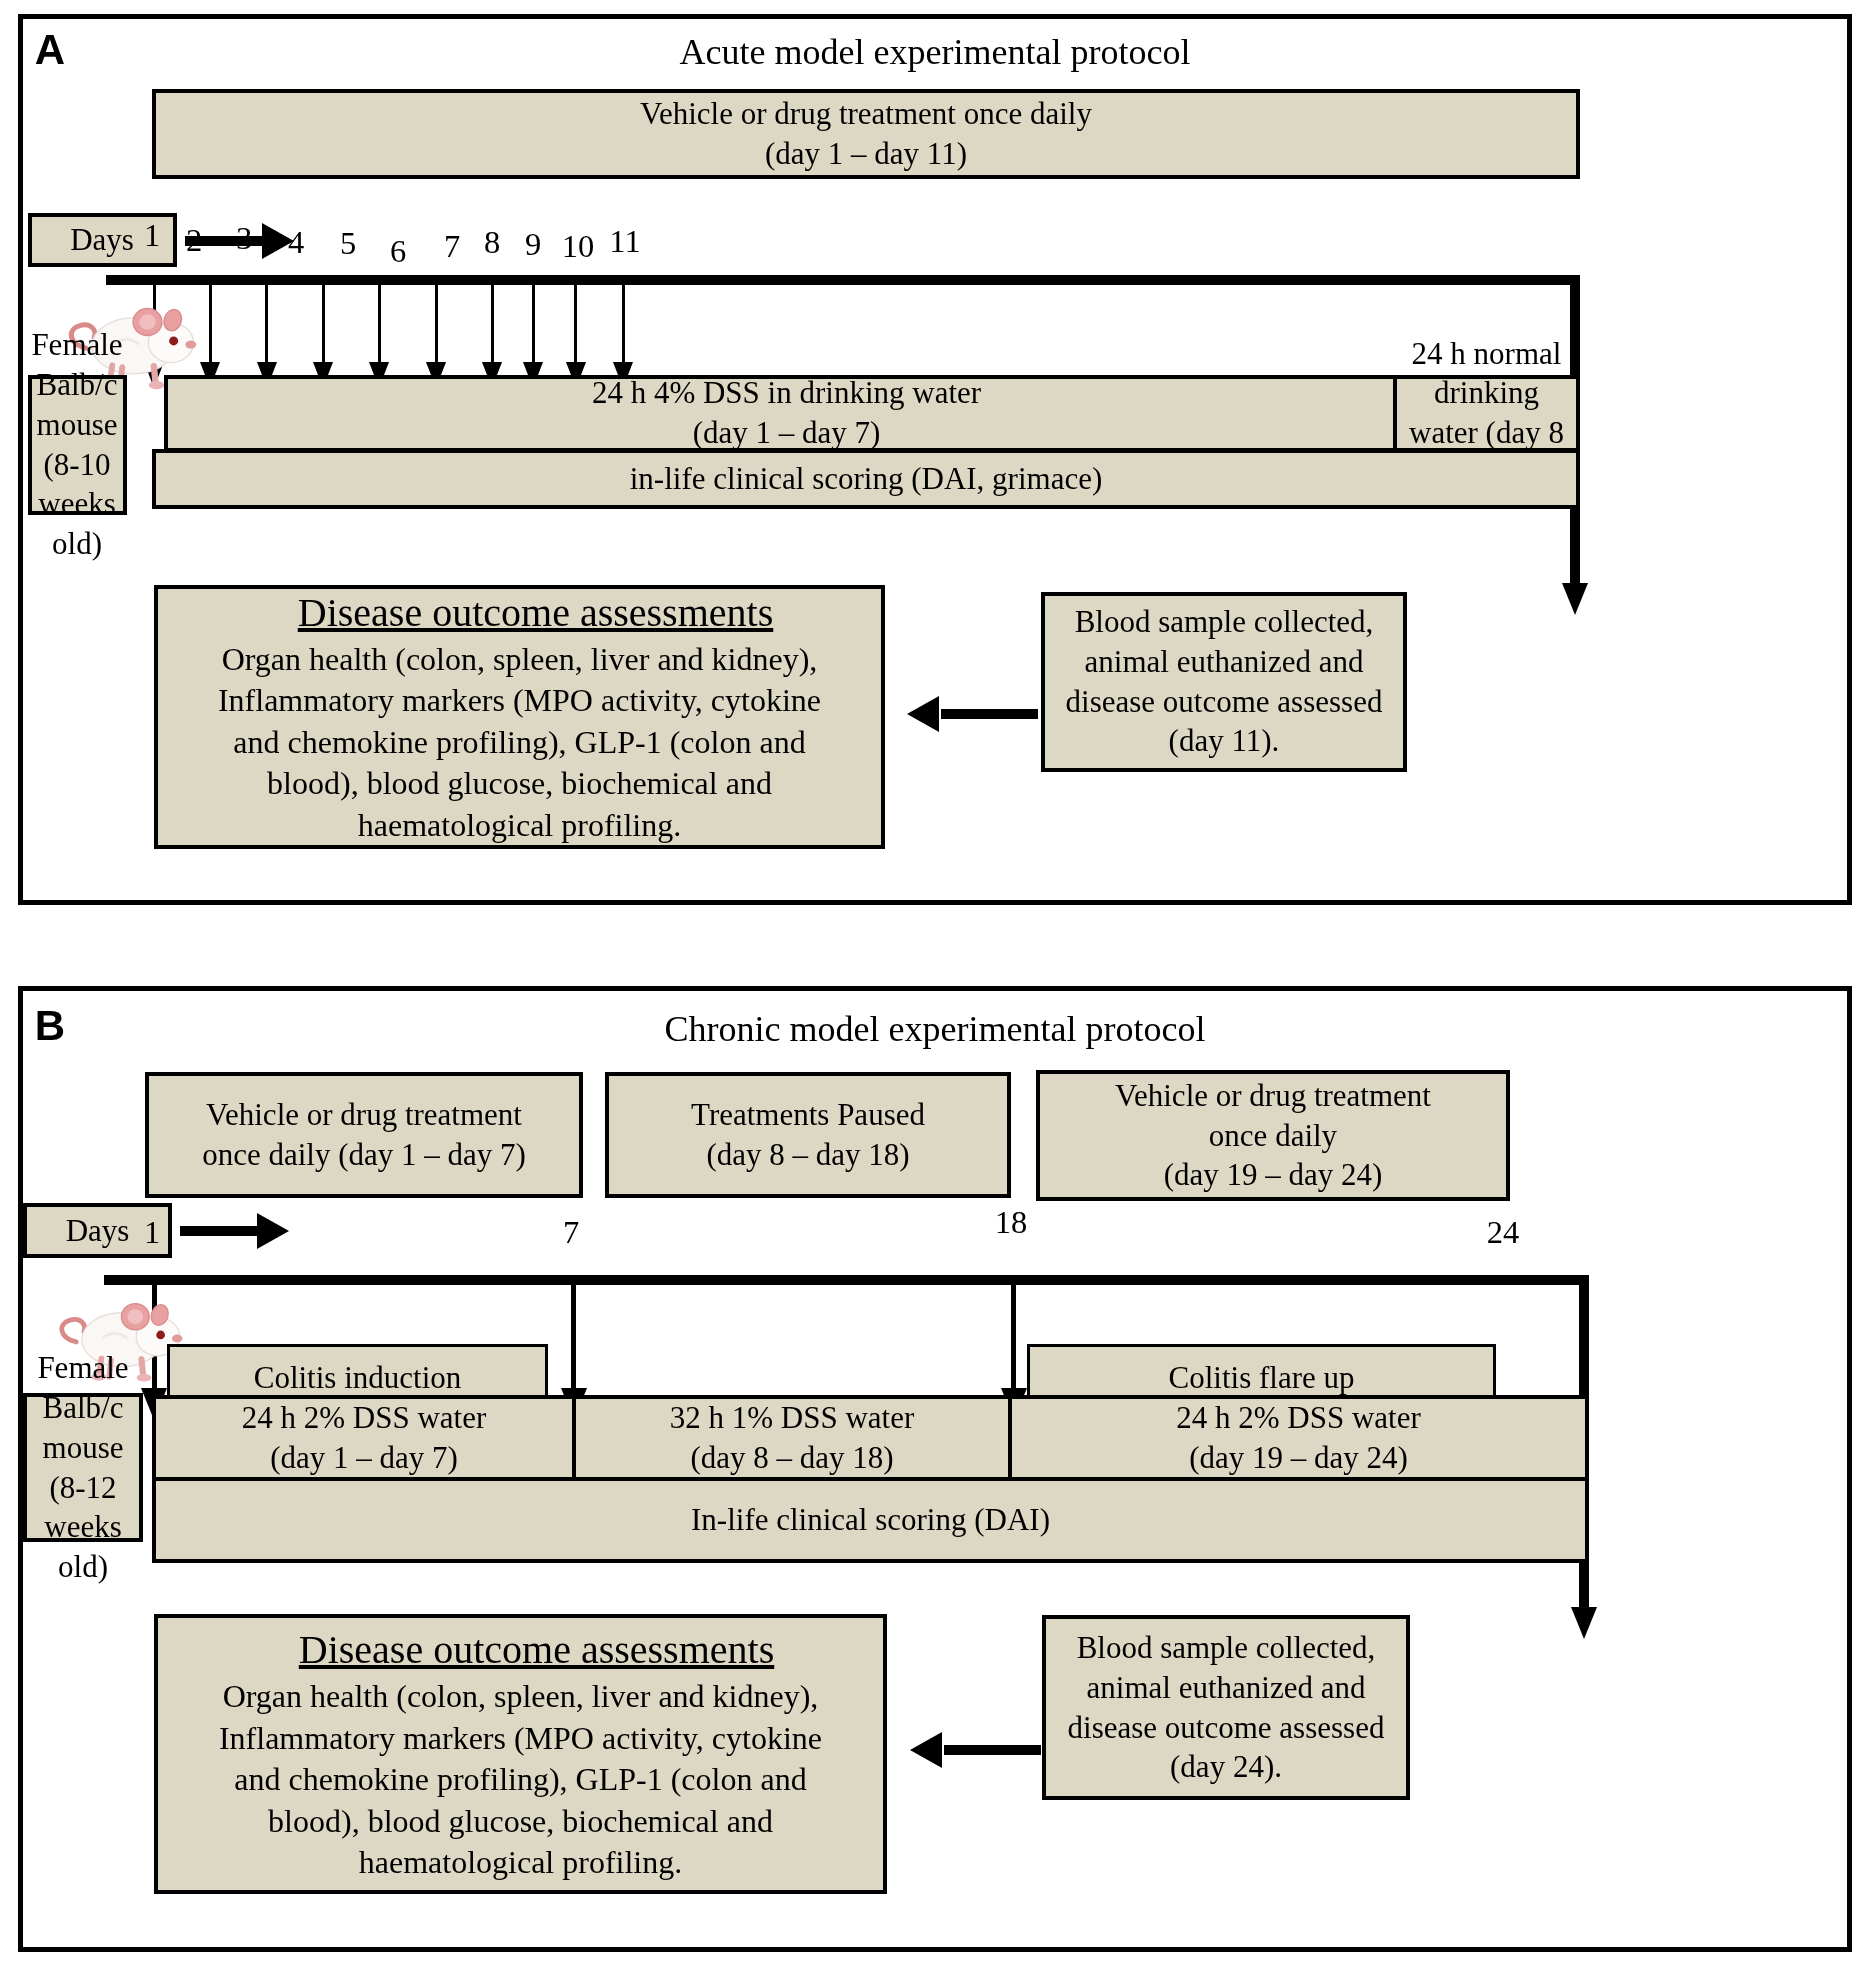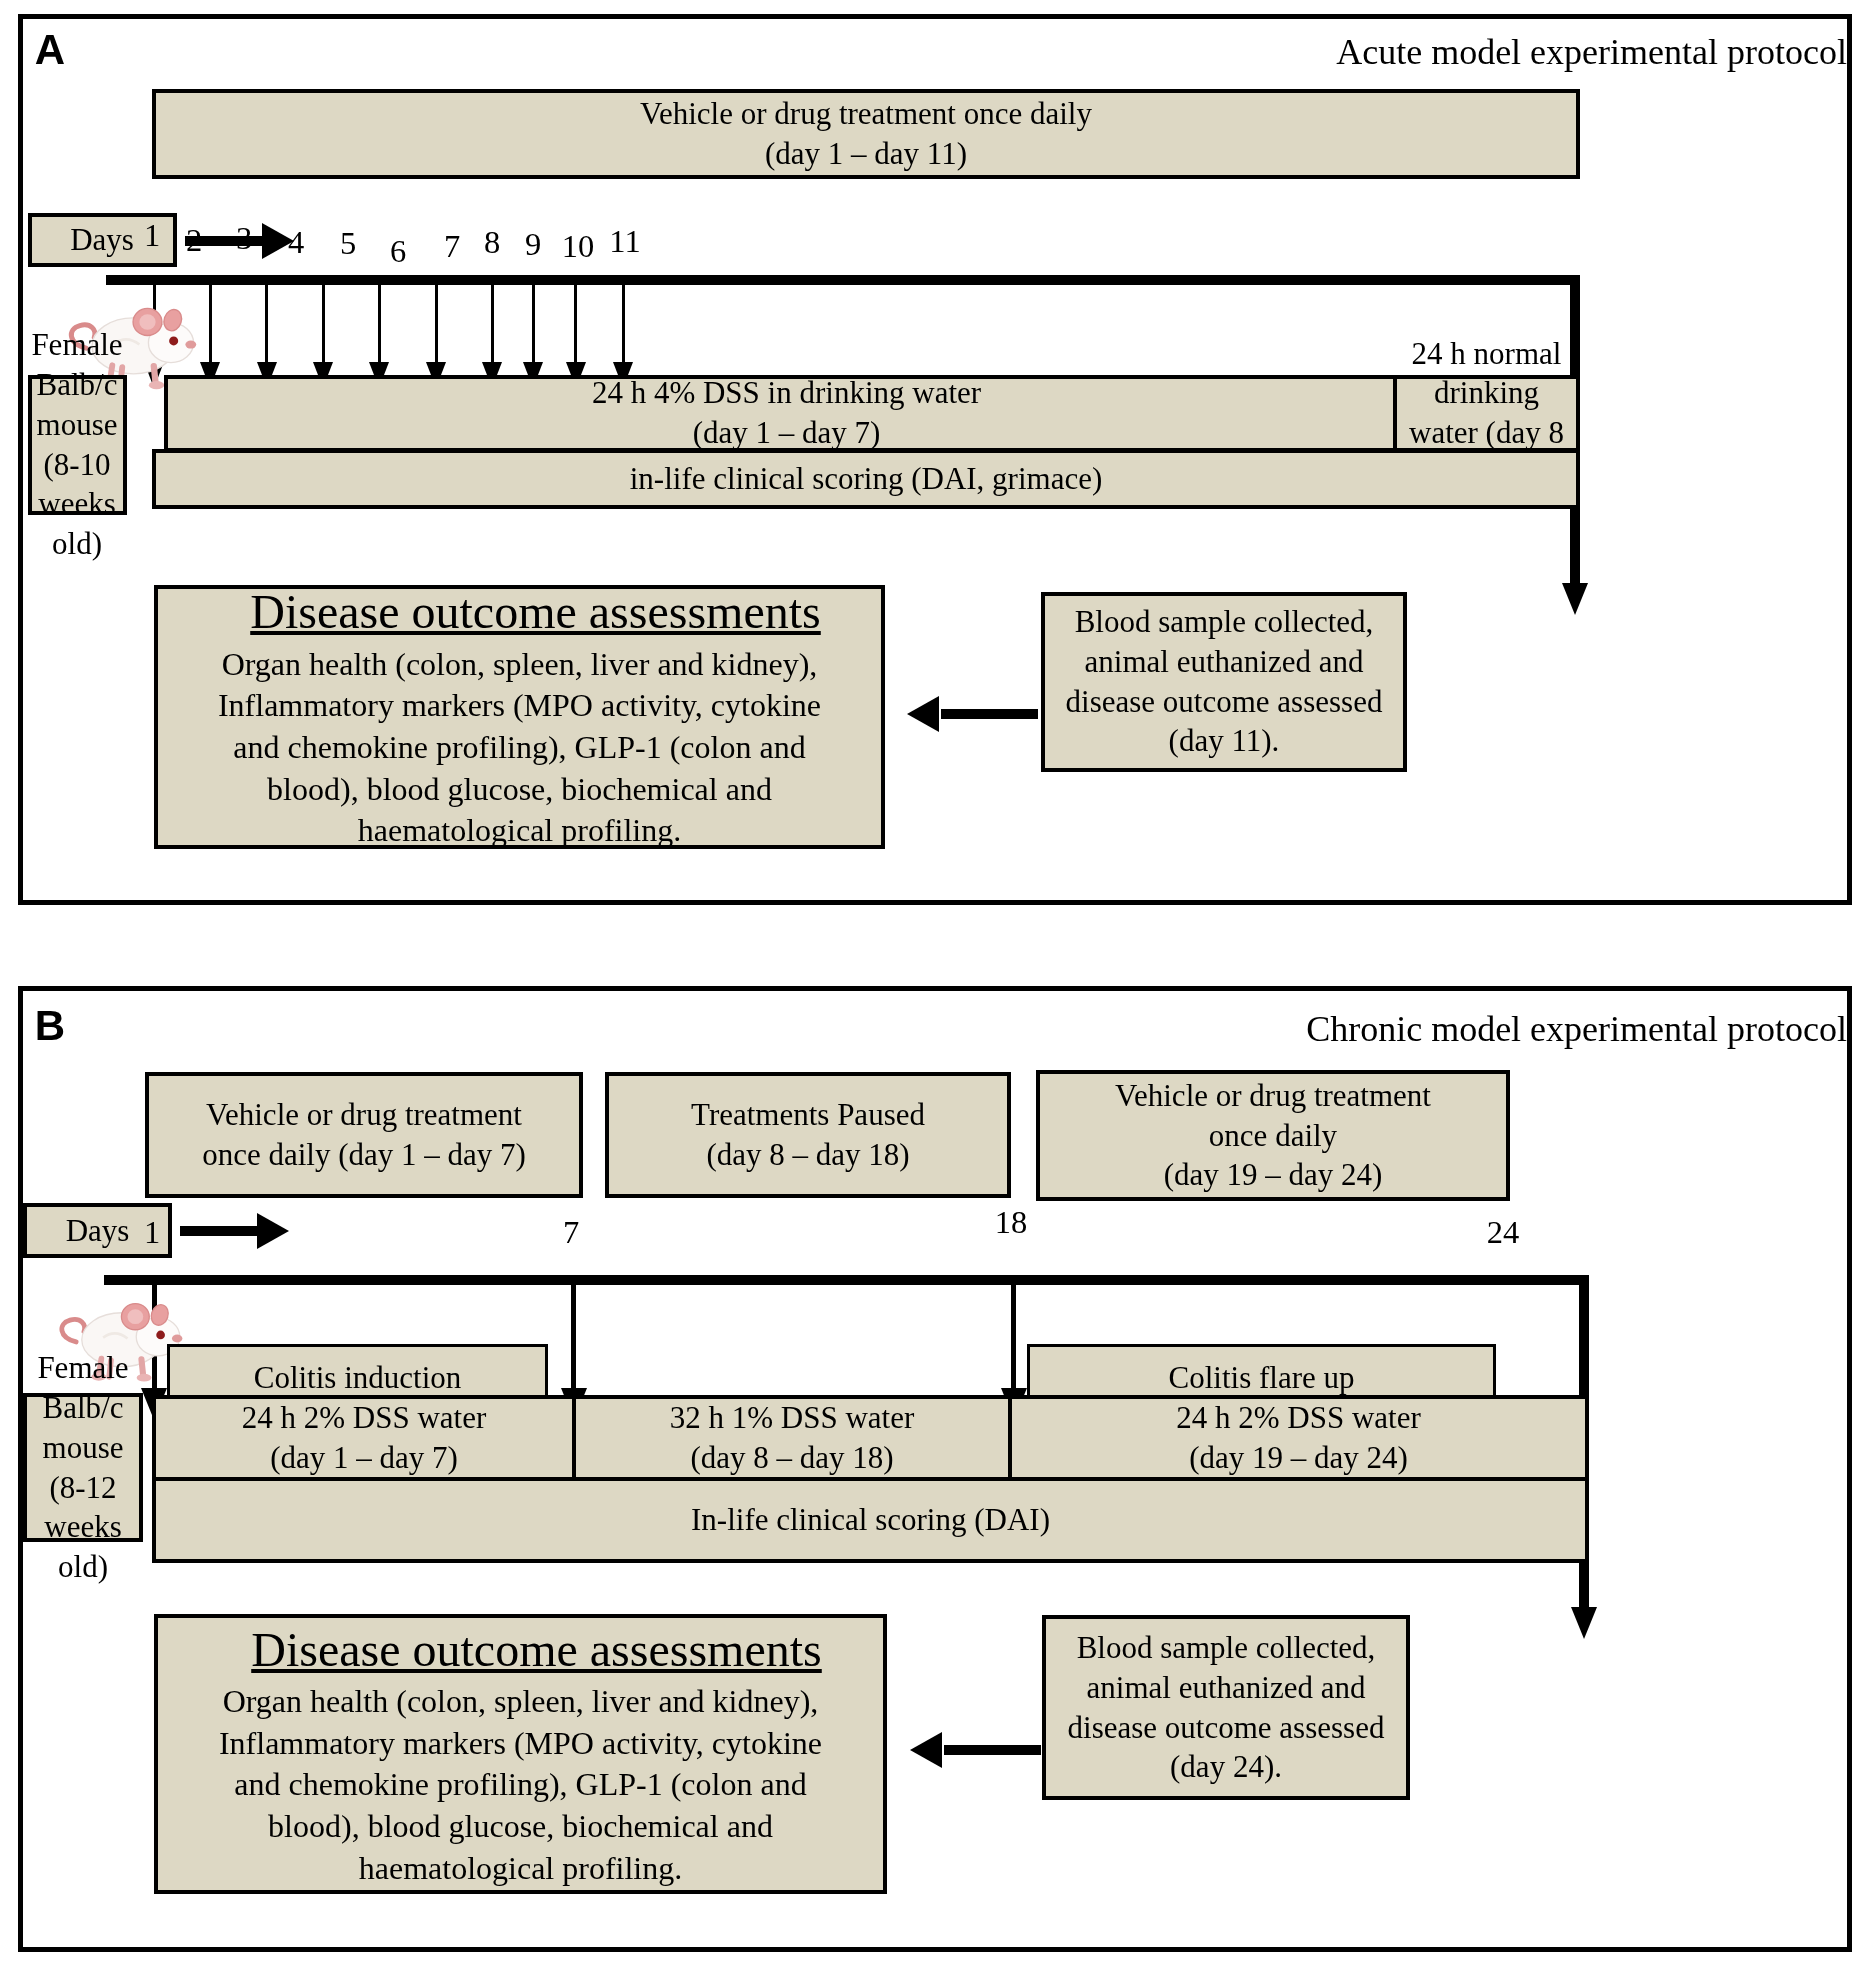--- a/index.html
+++ b/index.html
@@ -22,21 +22,21 @@
     position:absolute;
     font-family:"Liberation Sans", sans-serif;
     font-weight:700;
     font-size:42px;
     line-height:1;
   }
   .panel-title{
     position:absolute;
     font-size:36px;
     font-weight:400;
-    text-align:right;
+    text-align:center;
     white-space:nowrap;
   }
 
   
   .bbox{
     position:absolute;
     background:#DDD8C4;
     border:4.1px solid #000;
     box-sizing:border-box;
     display:flex;
@@ -91,21 +91,21 @@
     border-top:18px solid transparent;
     border-bottom:18px solid transparent;
     border-left:32px solid #000;
   }
   .harrow-head.left{
     border-left:none;
     border-right:32px solid #000;
   }
 
   .underline{text-decoration:underline;}
-  .big{font-size:48px;margin-left:32px;}
+  .big{font-size:40px;margin-left:32px;}
 
   
   .mouse{position:absolute;}
 </style>
 </head>
 <body>
 
 <div class="panel" id="panel-a">
 
   <div class="panel-letter" style="left:11.7px;top:10px;">A</div>

